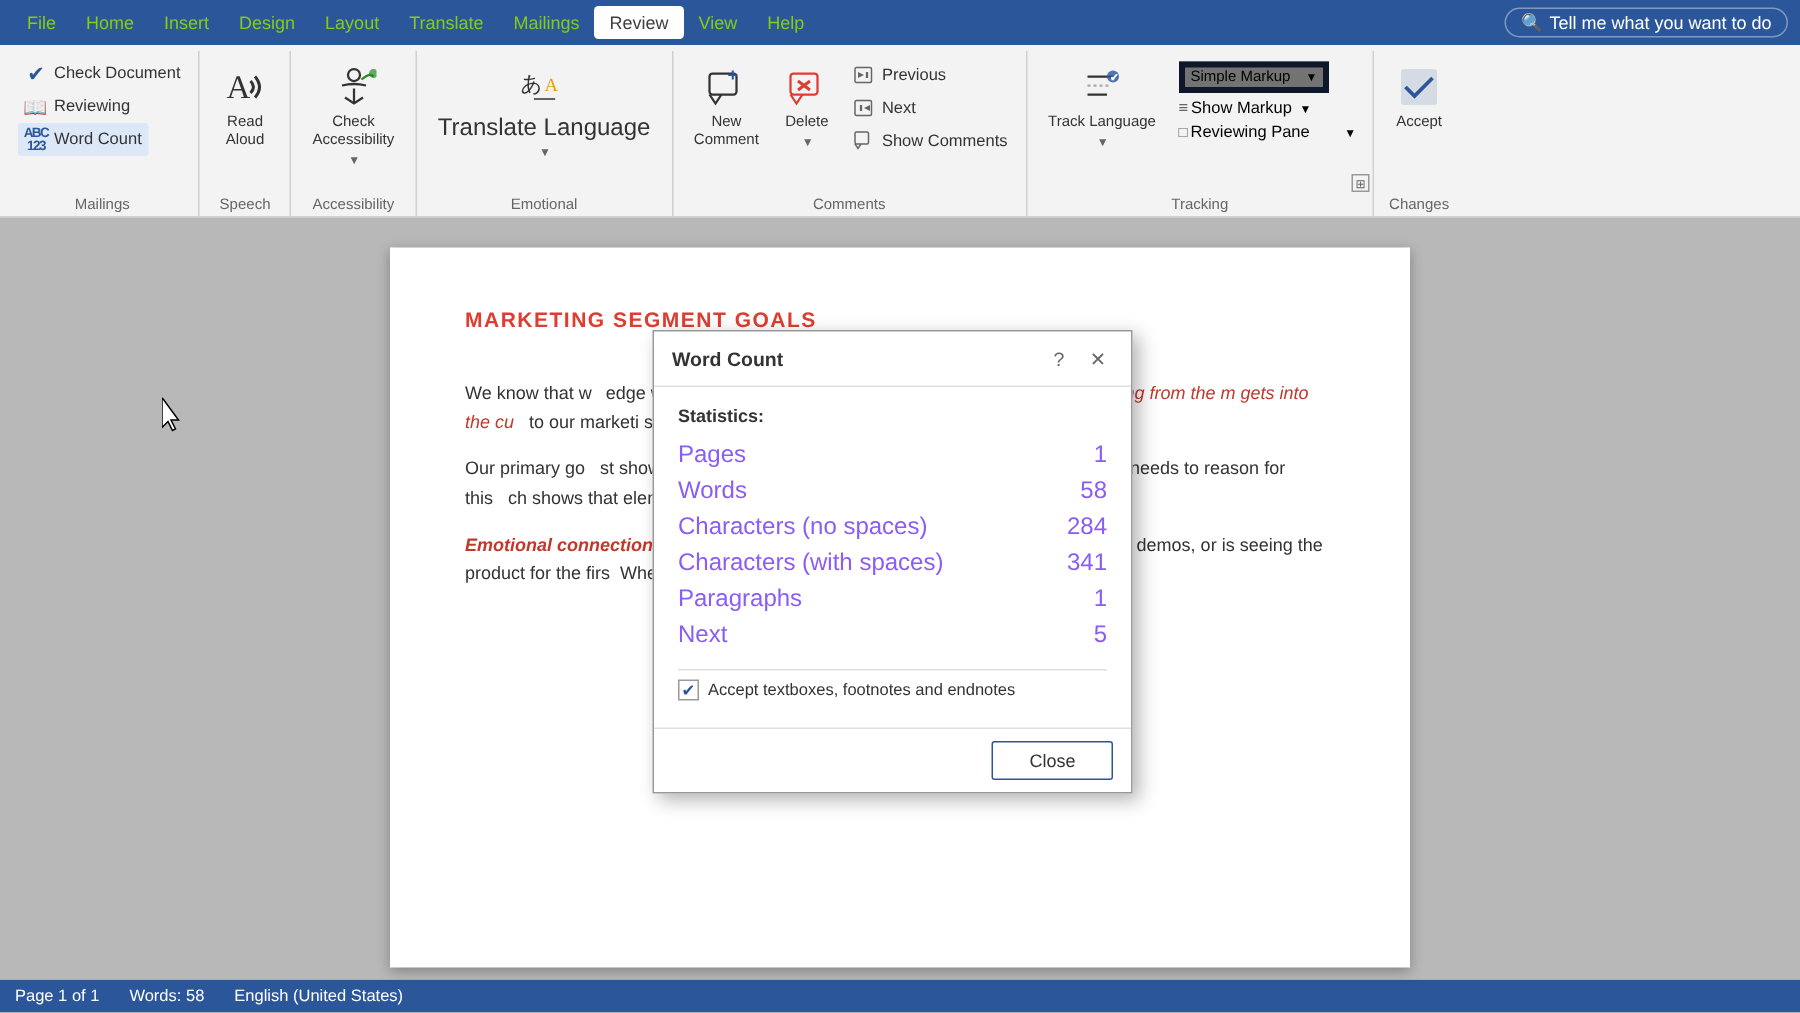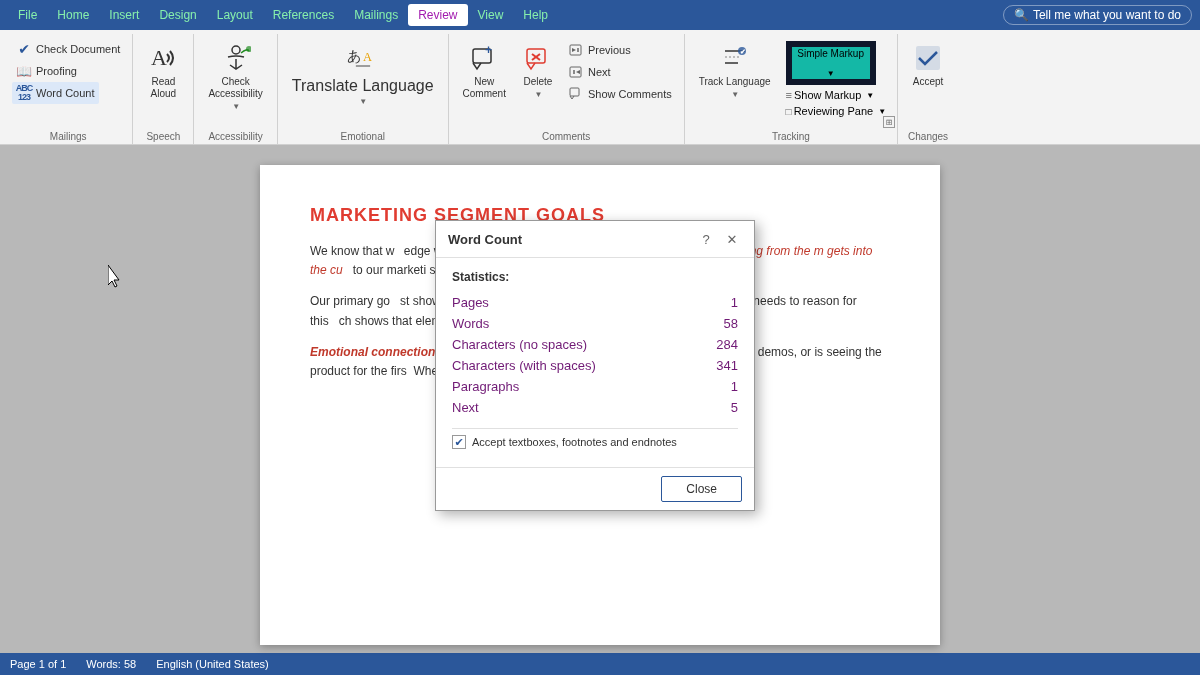--- a/index.html
+++ b/index.html
@@ -7,27 +7,27 @@
 
     
     .menu-bar {
       display: flex;
       align-items: center;
       background: #2b579a;
       height: 30px;
       padding: 0 8px;
     }
     .menu-bar .menu-item {
-      color: #86efac;
+      color: #84cc16;
       padding: 4px 10px;
       font-size: 12px;
       cursor: pointer;
       border-radius: 3px;
     }
-    .menu-bar .menu-item.active { background: white; color: #a21caf; }
+    .menu-bar .menu-item.active { background: white; color: #404040; }
     .menu-bar .tell-me {
       margin-left: auto;
       color: white;
       display: flex;
       align-items: center;
       gap: 4px;
       font-size: 12px;
       border: 1px solid rgba(255,255,255,0.4);
       border-radius: 12px;
       padding: 2px 10px;
@@ -146,30 +146,29 @@
     }
     .tracking-select-row {
       display: flex;
       align-items: center;
       gap: 2px;
       padding: 1px 3px;
       border-radius: 2px;
       cursor: pointer;
     }
     .tracking-select-box {
-      border: 6px solid #0f172a;
-      background: #14b8a6;
+      border: 4px solid #0f172a;
+      background: #737373;
       padding: 1px 4px;
       font-size: 10px;
       display: flex;
       align-items: center;
       gap: 10px;
       min-width: 90px;
       cursor: pointer;
-      flex-direction: column;
     }
 
     
     .doc-area {
       display: flex;
       background: #b8b8b8;
       flex: 1;
       height: calc(675px - 30px - 115px - 22px);
       position: relative;
     }
@@ -193,24 +192,24 @@
       width: 680px;
       min-height: 480px;
       box-shadow: 0 2px 8px rgba(0,0,0,0.3);
       padding: 40px 50px;
       position: relative;
       overflow: hidden;
     }
 
     .doc-title {
       color: #e03c31;
-      font-size: 18px;
+      font-size: 14px;
       font-weight: bold;
       letter-spacing: 1px;
-      margin-bottom: 16px;
+      margin-bottom: 32px;
     }
 
     .doc-text {
       font-size: 12px;
       line-height: 1.6;
       color: #333;
       margin-bottom: 12px;
     }
     .doc-text-red { color: #c0392b; font-style: italic; }
     .doc-text-blue { color: #1a6bbf; font-weight: bold; }
@@ -266,22 +265,22 @@
       font-weight: 600;
       margin-bottom: 8px;
     }
 
     .stats-table {
       width: 100%;
       border-collapse: collapse;
     }
     .stats-table tr td {
       padding: 3px 0;
-      font-size: 13px;
-      color: #701a75;
+      font-size: 16px;
+      color: #8b5cf6;
     }
     .stats-table tr td:last-child {
       text-align: right;
       font-weight: 400;
     }
     .stats-table tr:nth-child(odd) { background: transparent; }
 
     .dialog-checkbox-row {
       display: flex;
       align-items: center;
@@ -348,42 +347,42 @@
   </style>
 </head>
 <body>
 
 <div class="menu-bar">
   <div class="menu-item">File</div>
   <div class="menu-item">Home</div>
   <div class="menu-item">Insert</div>
   <div class="menu-item">Design</div>
   <div class="menu-item">Layout</div>
-  <div class="menu-item">References</div>
+  <div class="menu-item">Translate</div>
   <div class="menu-item">Mailings</div>
   <div class="menu-item active">Review</div>
   <div class="menu-item">View</div>
   <div class="menu-item">Help</div>
   <div class="tell-me">
     <span>🔍</span>
     <span>Tell me what you want to do</span>
   </div>
 </div>
 
 <div class="ribbon">
 
   <div class="ribbon-group" style="min-width:110px;">
     <div class="ribbon-group-content" style="flex-direction:column; align-items:flex-start; gap:0;">
       <button class="ribbon-btn-small" style="padding:3px 4px;">
         <span class="icon-small" style="color:#2b579a; font-size:14px;">✔</span>
         <span style="font-size:11px;">Check Document</span>
       </button>
       <button class="ribbon-btn-small" style="padding:3px 4px;">
         <span class="icon-small" style="font-size:13px;">📖</span>
-        <span style="font-size:11px;">Proofing</span>
+        <span style="font-size:11px;">Reviewing</span>
       </button>
       <button class="ribbon-btn-small" style="padding:3px 4px; background:#dce8f8; border-radius:2px;">
         <span class="icon-small" style="color:#2b579a; font-size:9px; font-weight:bold; letter-spacing:-1px; line-height:1;">ABC<br>123</span>
         <span style="font-size:11px;">Word Count</span>
       </button>
     </div>
     <div class="ribbon-group-label">Mailings</div>
   </div>
 
   <div class="ribbon-group" style="min-width:60px;">
@@ -523,21 +522,21 @@
             <span style="font-size:8px;">▼</span>
           </div>
         </div>
         <div class="tracking-select-row">
           <span style="font-size:11px; color:#666;">≡</span>
           <span style="font-size:11px; margin-right:3px;">Show Markup</span>
           <span style="font-size:8px;">▼</span>
         </div>
         <div class="tracking-select-row">
           <span style="font-size:10px; color:#666;">□</span>
-          <span style="font-size:11px; margin-right:3px;">Reviewing Pane</span>
+          <span style="font-size:11px; margin-right:21px;">Reviewing Pane</span>
           <span style="font-size:8px;">▼</span>
         </div>
       </div>
     </div>
     <div class="ribbon-group-label">Tracking</div>
     <div class="group-expand-btn">⊞</div>
   </div>
 
   <div class="ribbon-group" style="min-width:60px;">
     <div class="ribbon-group-content">

